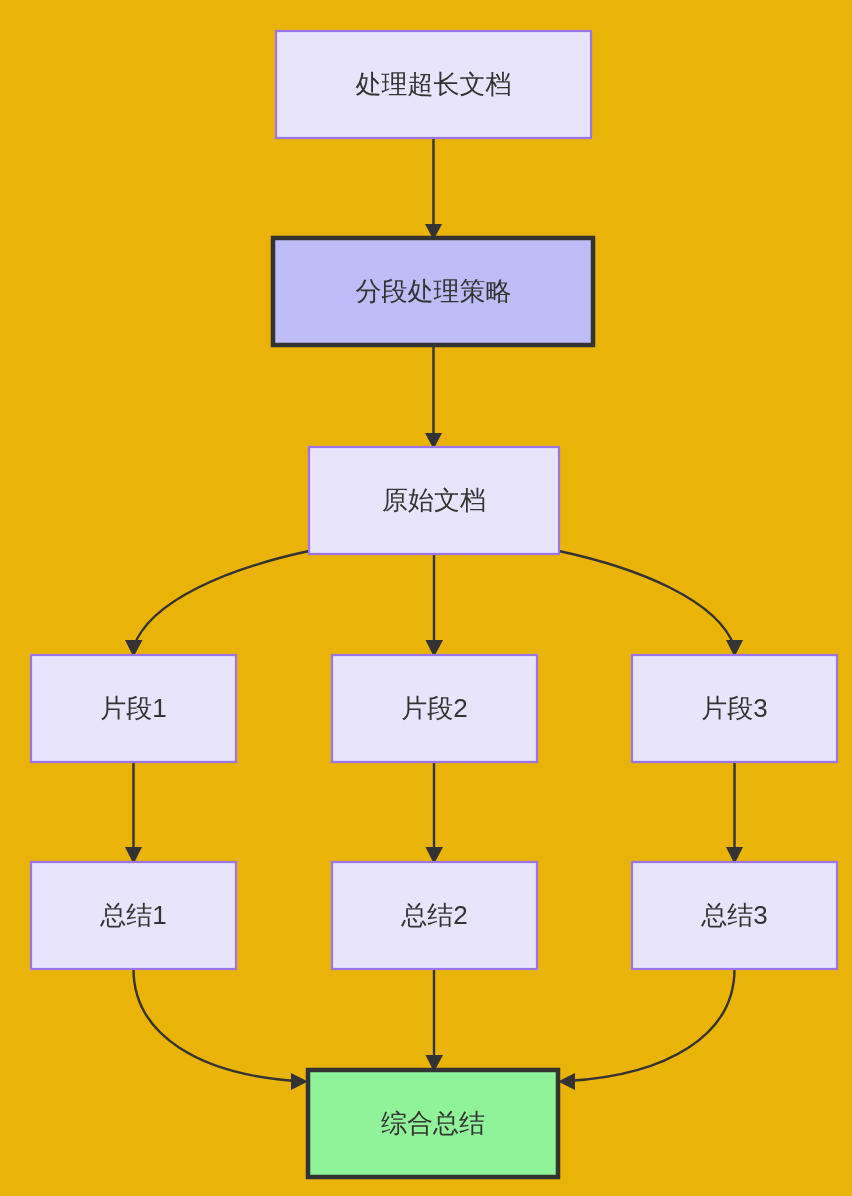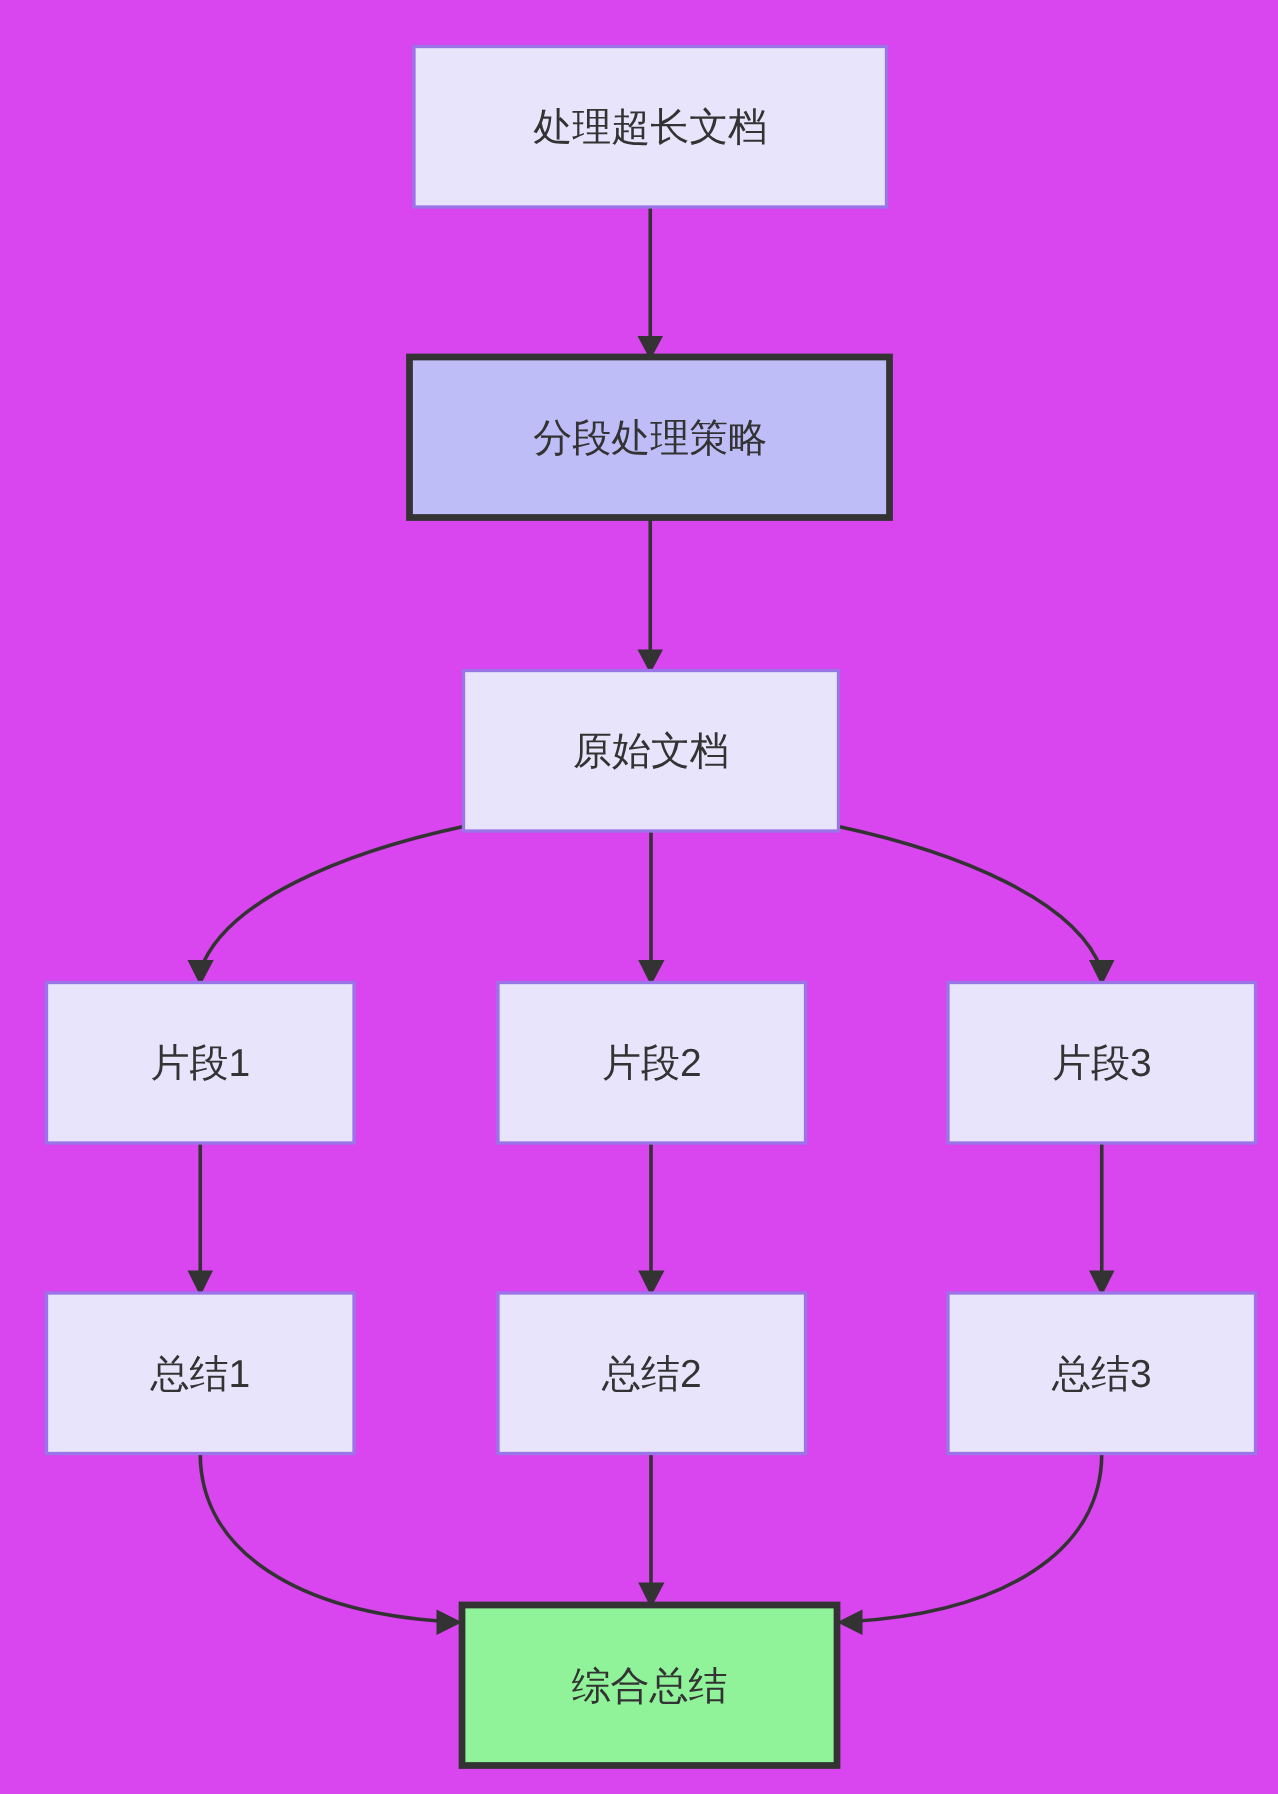--- a/index.html
+++ b/index.html
@@ -10,21 +10,21 @@
   body {
     width: 852px;
     height: 1196px;
     font-family: "Liberation Sans", "DejaVu Sans", sans-serif;
     overflow: hidden;
   }
   #diagram-root {
     position: relative;
     width: 852px;
     height: 1196px;
-    background: #d946ef;
+    background: #eab308;
   }
   svg.flow {
     display: block;
     width: 852px;
     height: 1196px;
   }
   .node-label {
     font-family: "Liberation Sans", "DejaVu Sans", sans-serif;
     font-size: 26px;
     fill: #333333;

